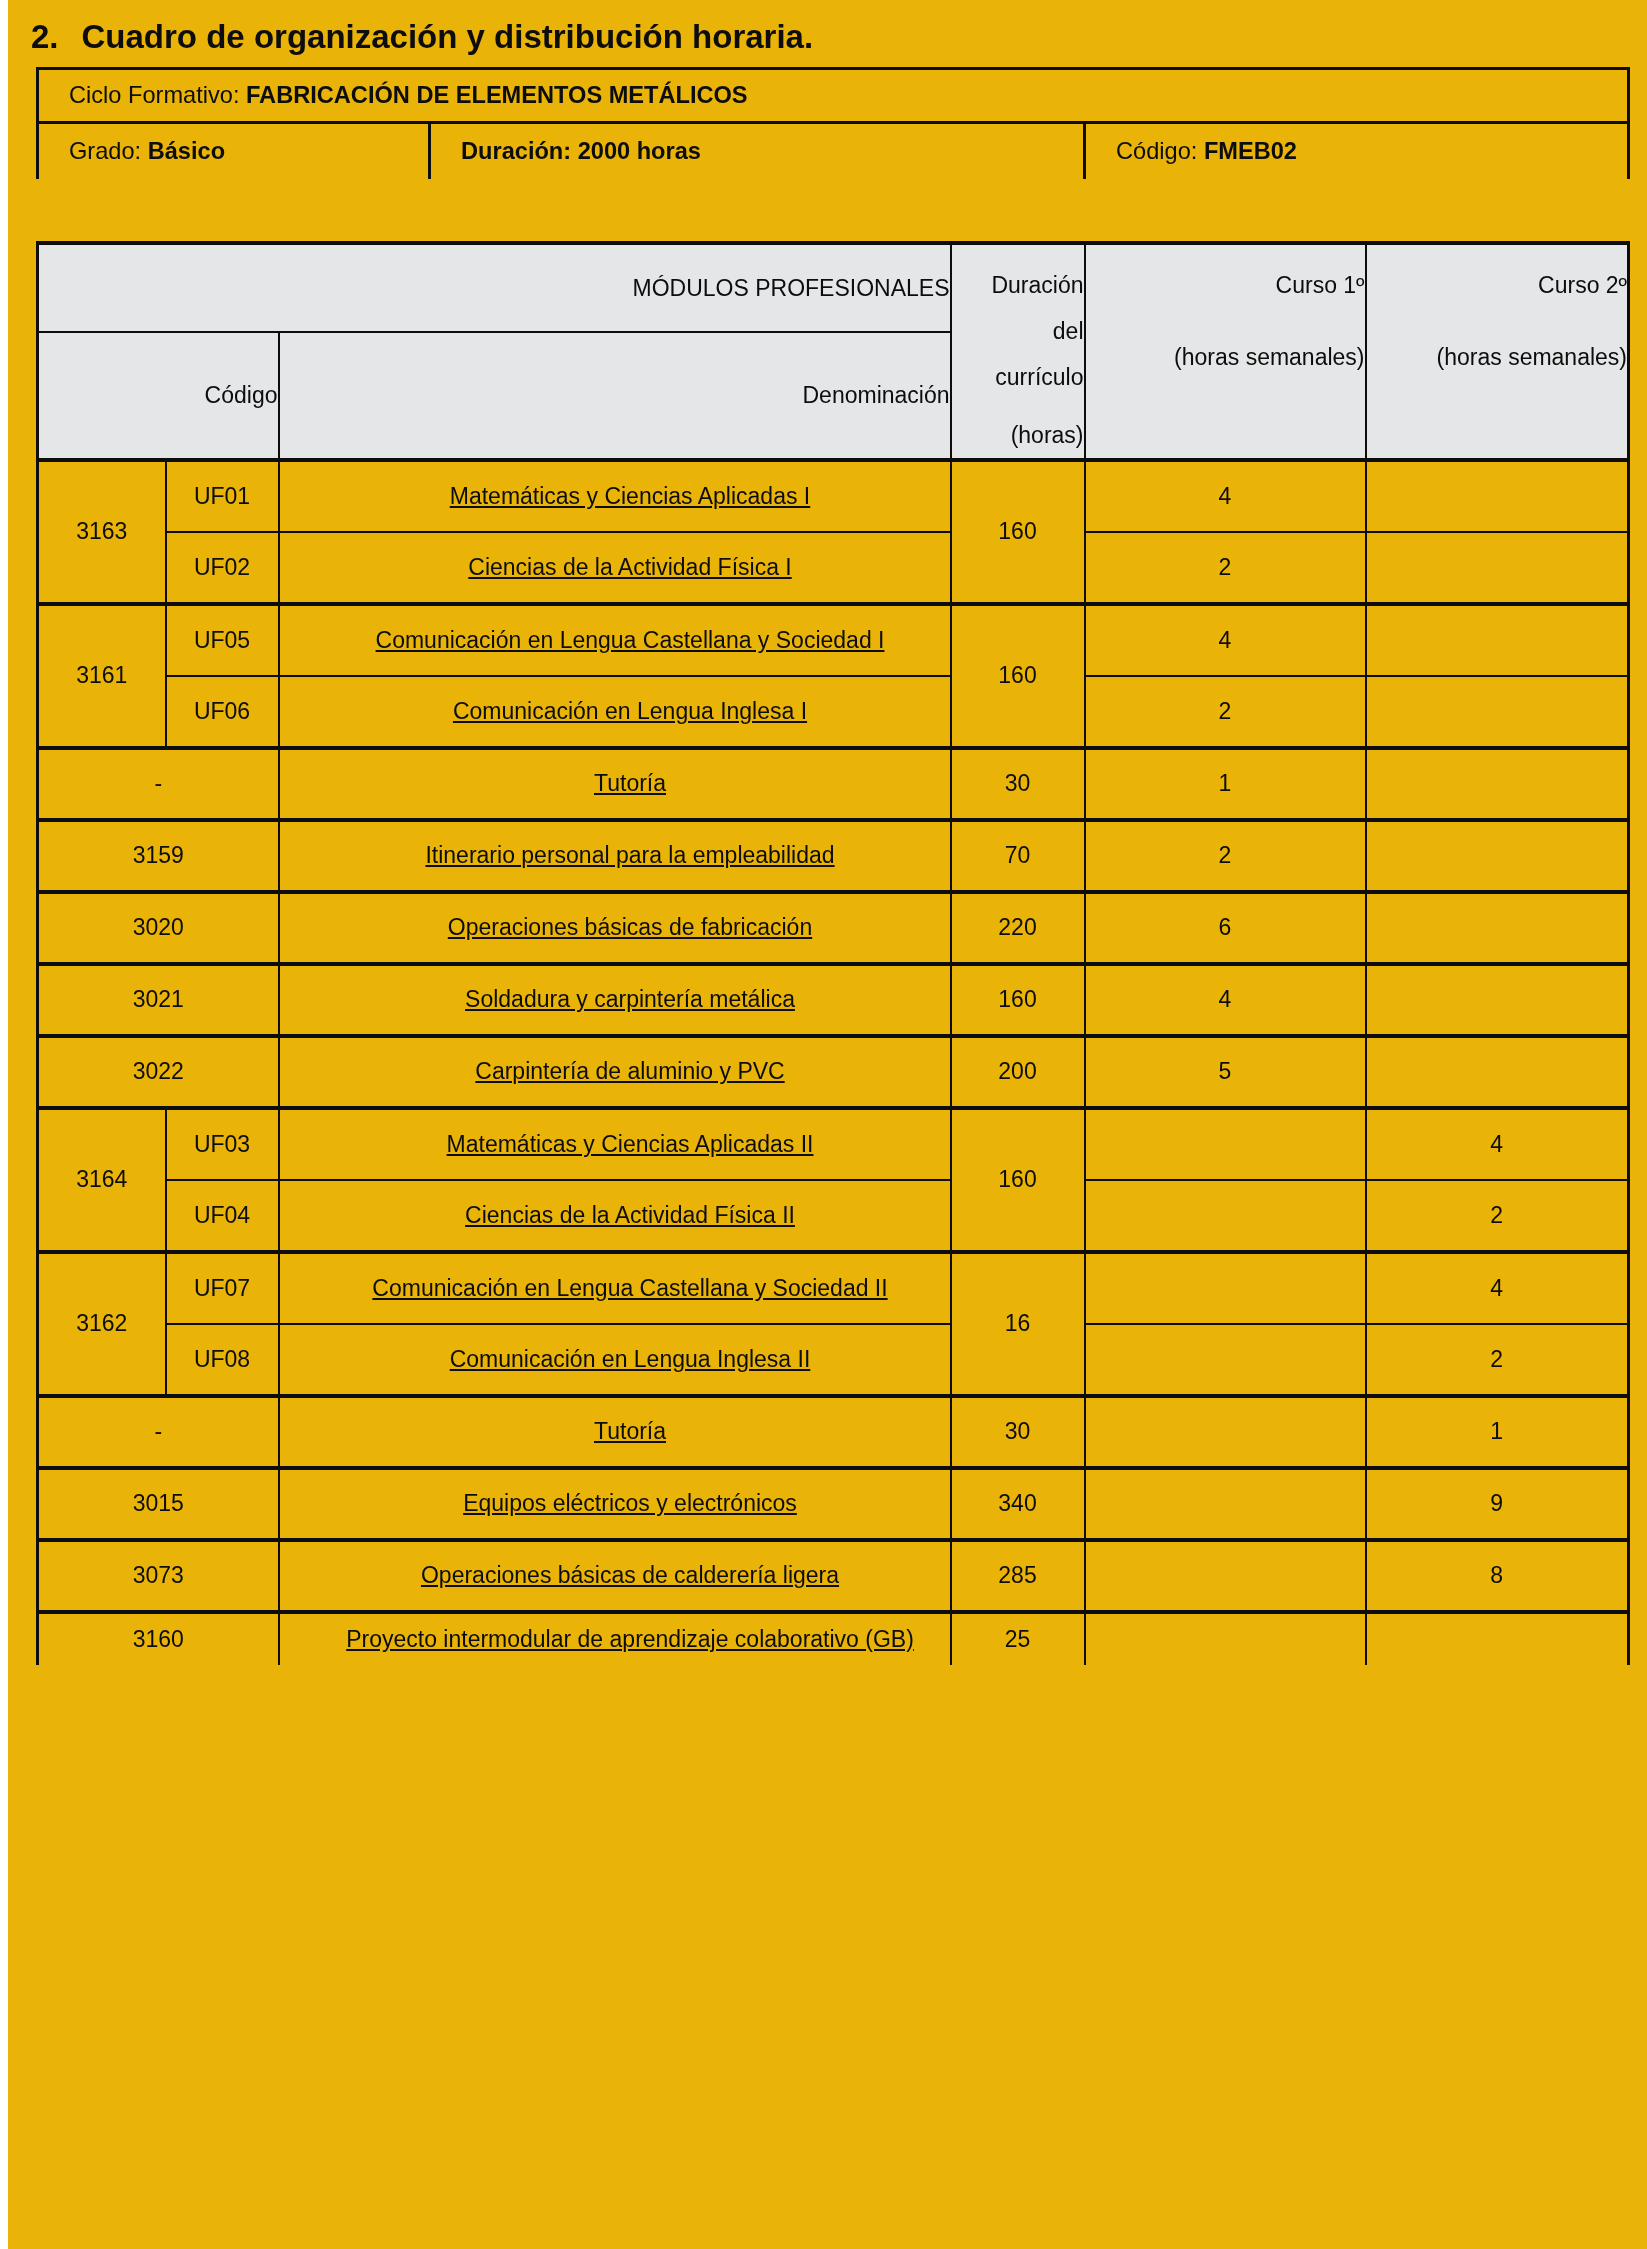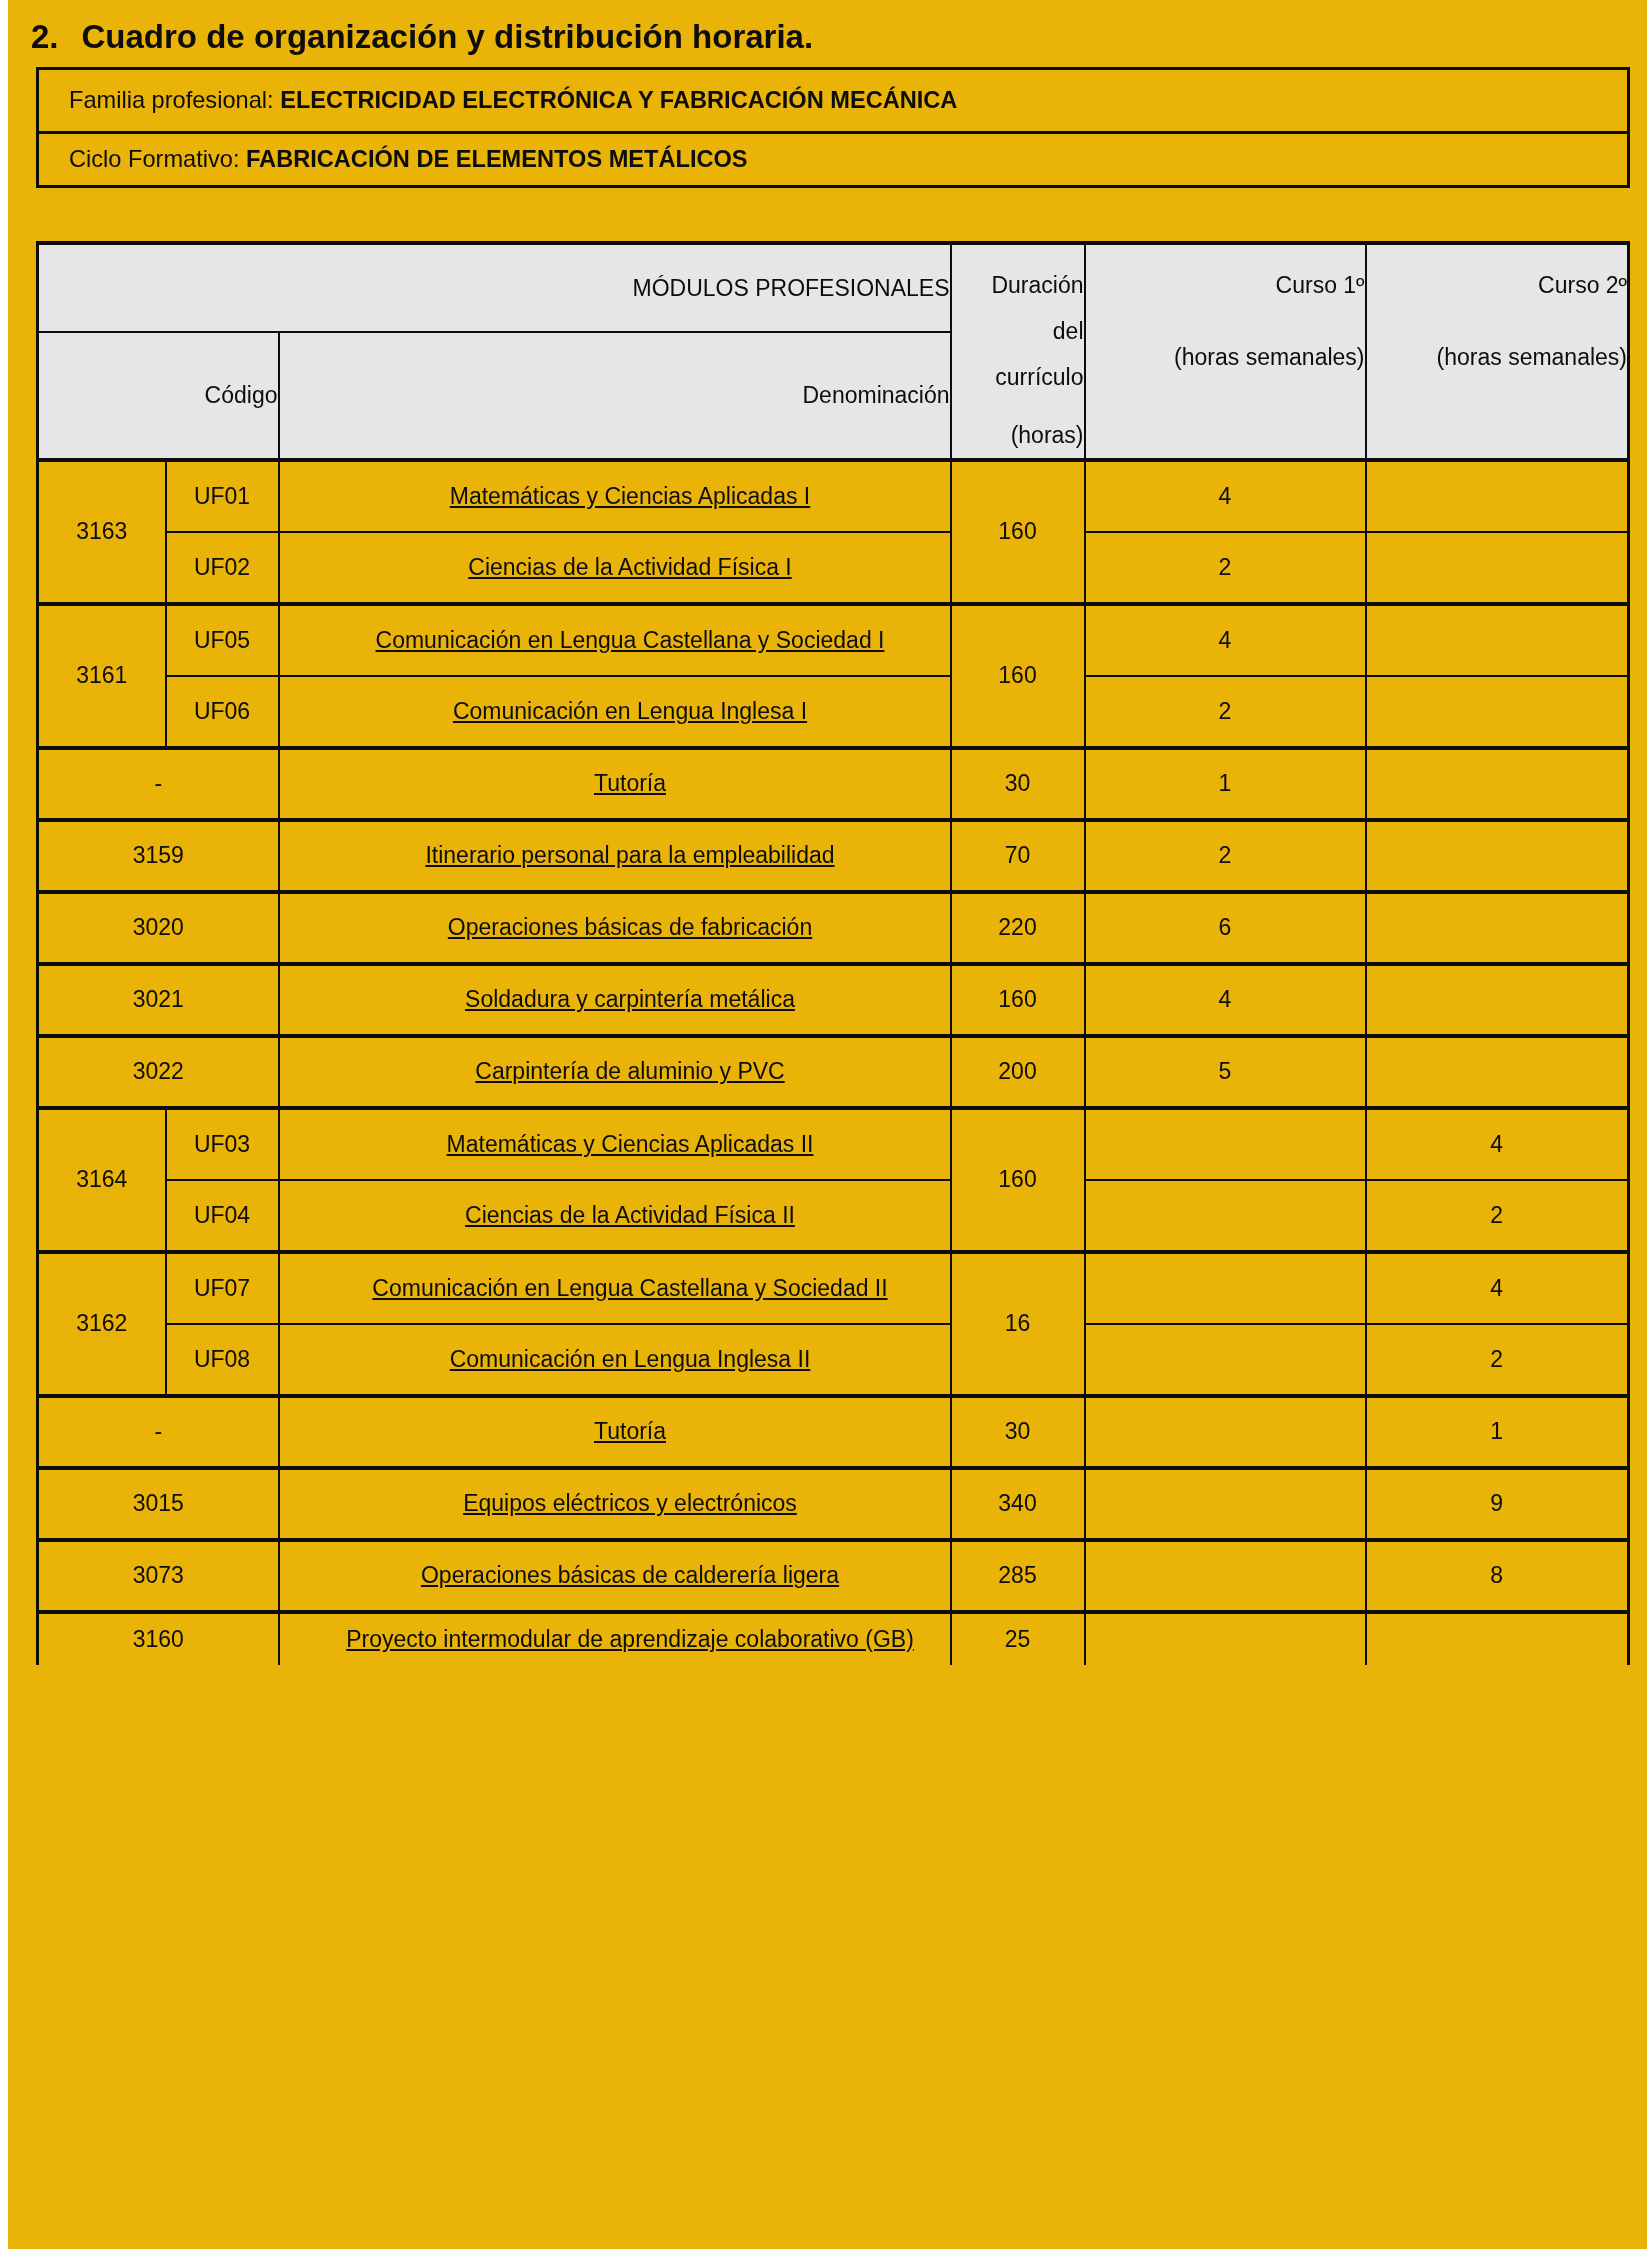--- a/index.html
+++ b/index.html
@@ -80,30 +80,37 @@
     <span class="num">2.</span><span>Cuadro de organización y distribución horaria.</span>
   </div>
 
   <table class="info-table">
     <colgroup>
         <col style="width:392px">
         <col style="width:655px">
         <col style="width:544px">
       </colgroup>
     <tbody>
-      <tr class="r-familia">
-        <td colspan="3" class="edge-l edge-r">
-          <span class="lbl">Familia profesional:</span>
-          <span class="val">ELECTRICIDAD ELECTRÓNICA Y FABRICACIÓN MECÁNICA</span>
-        </td>
-      </tr>
       <tr class="r-ciclo">
         <td colspan="3" class="edge-l edge-r">
           <span class="lbl">Ciclo Formativo:</span>
           <span class="val">FABRICACIÓN DE ELEMENTOS METÁLICOS</span>
+        </td>
+      </tr>
+      <tr class="r-grado last">
+        <td class="edge-l">
+          <span class="lbl">Grado:</span>
+          <span class="val">Básico</span>
+        </td>
+        <td>
+          <span class="val">Duración: 2000 horas</span>
+        </td>
+        <td class="edge-r">
+          <span class="lbl">Código:</span>
+          <span class="val">FMEB02</span>
         </td>
       </tr>
     </tbody>
   </table>
 
   <table class="main-table">
     <colgroup>
       <col style="width:128px">
         <col style="width:113px">
         <col style="width:672px">

